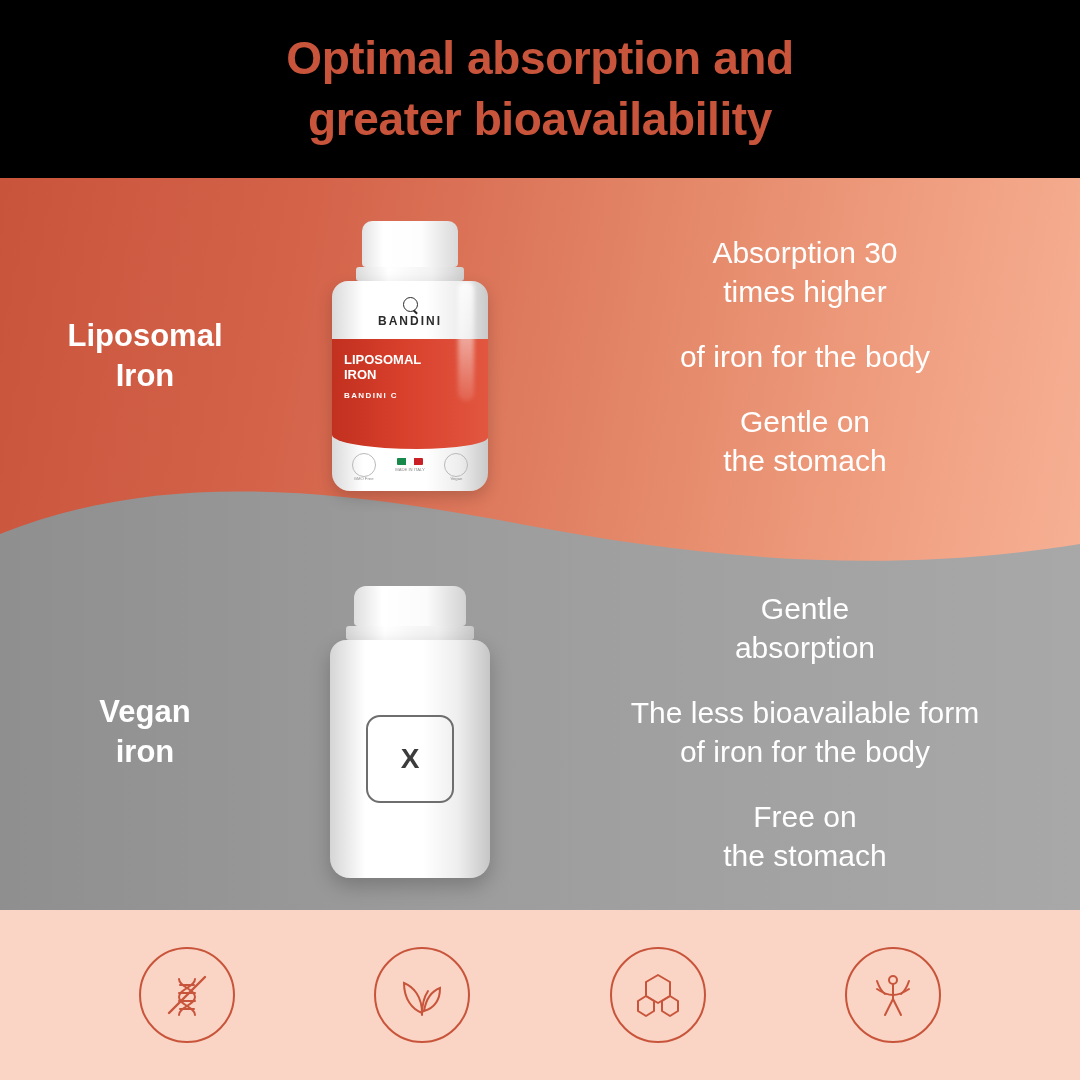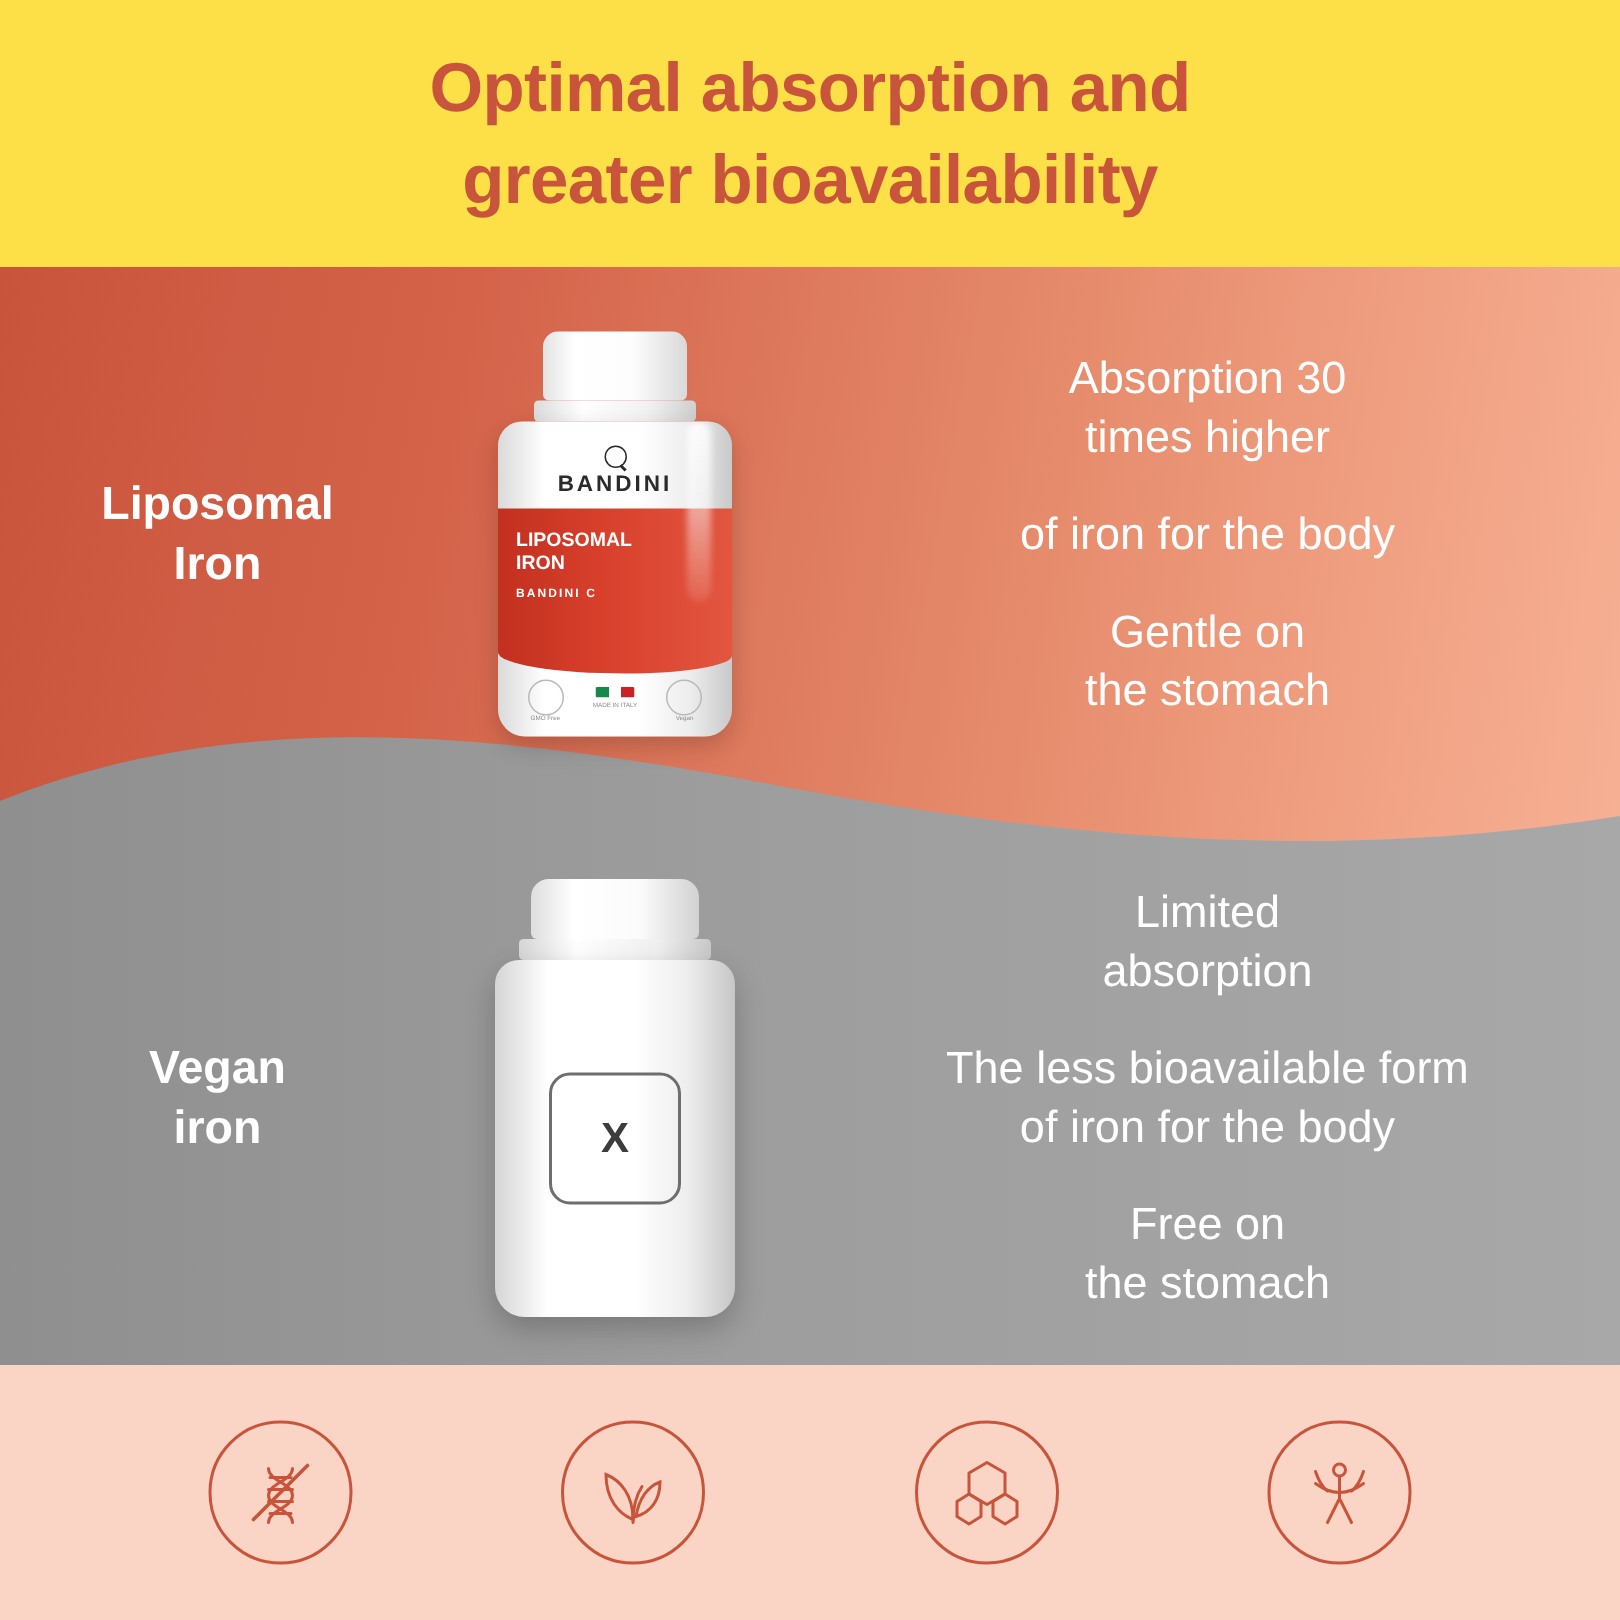--- a/index.html
+++ b/index.html
@@ -20,21 +20,21 @@
     background: #fad4c4;
     overflow: hidden;
   }
 
   
   .header {
     position: absolute;
     top: 0; left: 0;
     width: 1080px;
     height: 178px;
-    background: #fde047;
+    background: #000000;
     display: flex;
     flex-direction: column;
     align-items: center;
     justify-content: center;
     z-index: 5;
   }
   .header-title {
     color: #c8553b;
     font-size: 46px;
     font-weight: bold;
@@ -140,21 +140,21 @@
     background: linear-gradient(90deg, #dadada 0%, #ffffff 20%, #ffffff 60%, #ededed 82%, #c9c9c9 100%);
     position: relative;
     overflow: hidden;
     box-shadow: 0 6px 16px rgba(0,0,0,0.18);
   }
   .brand {
     position: absolute;
     top: 16px; left: 0; right: 0;
     text-align: center;
     color: #2b2b2b;
-    font-size: 15px;
+    font-size: 12px;
     font-weight: bold;
     letter-spacing: 2px;
   }
   .brand-mark {
     display: block;
     margin: 0 auto 2px auto;
     width: 13px;
     height: 13px;
     border: 1.6px solid #2b2b2b;
     border-radius: 50%;
@@ -413,21 +413,21 @@
         <div class="body2">
           <div class="x-box">
             <span>X</span>
           </div>
         </div>
       </div>
     </div>
 
     <div class="col-benefits">
       <div class="benefit">
-        <div>Limited</div>
+        <div>Gentle</div>
         <div>absorption</div>
       </div>
       <div class="benefit">
         <div>The less bioavailable form</div>
         <div>of iron for the body</div>
       </div>
       <div class="benefit">
         <div>Free on</div>
         <div>the stomach</div>
       </div>

